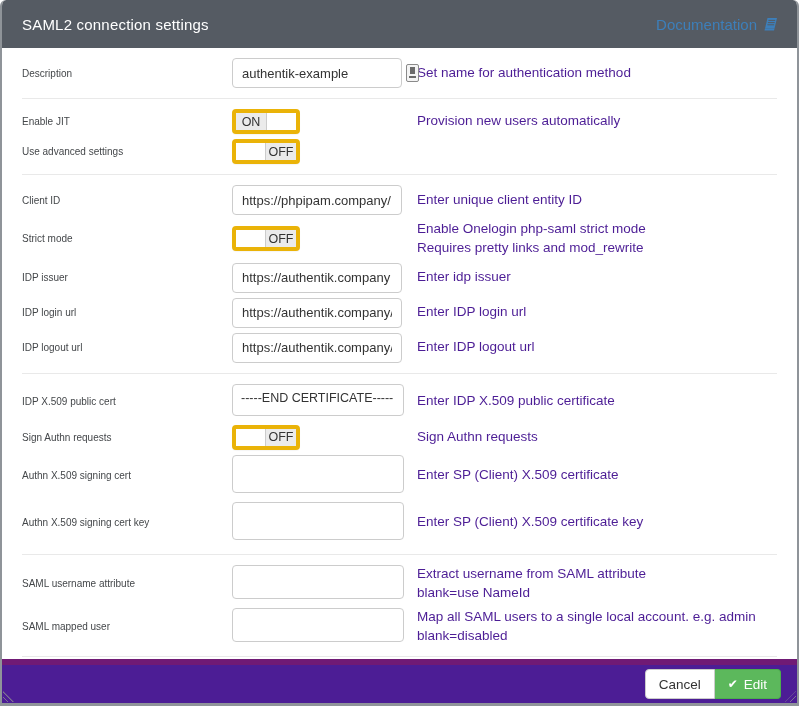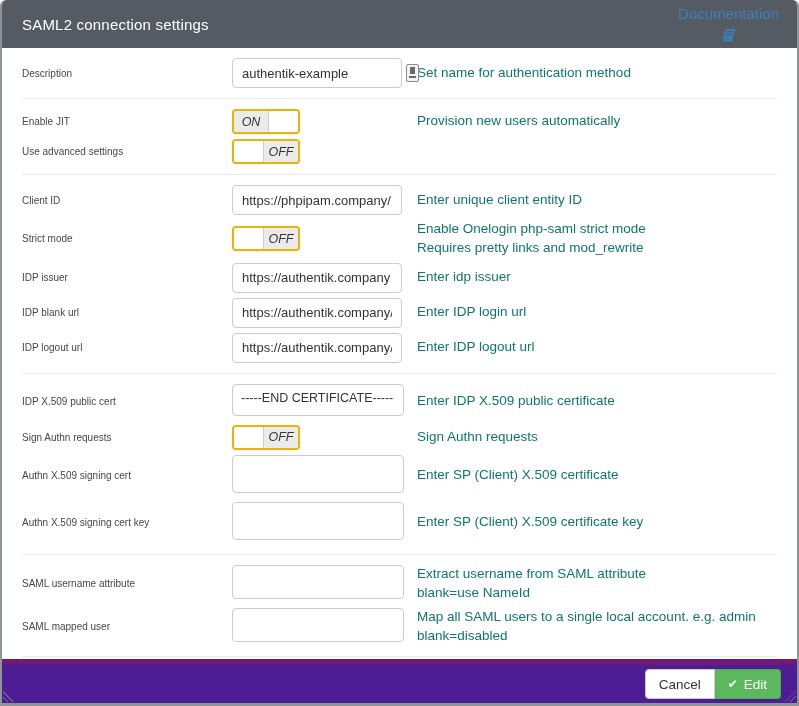--- a/index.html
+++ b/index.html
@@ -28,21 +28,20 @@
     border-radius: 4px 4px 0 0;
   }
   .modal-title { font-size: 15px; letter-spacing: .2px; }
   .doc-link {
     margin-left: auto;
     color: #3d7fba;
     font-size: 15px;
     text-decoration: none;
     display: flex; align-items: center; gap: 6px;
     cursor: pointer;
-    flex-direction: column;
   }
   .doc-link svg { display: block; }
 
   
   .modal-body {
     flex: 1 1 auto;
     padding: 0 20px;
     overflow: hidden;
   }
   .section { padding: 10px 0; border-bottom: 1px solid #e9e9e9; }
@@ -50,21 +49,21 @@
 
   .form-row {
     display: grid;
     grid-template-columns: 210px 185px 1fr;
     align-items: center;
     margin-bottom: 5px;
   }
   .form-row:last-child { margin-bottom: 0; }
 
   .f-label { font-size: 10px; color: #44474a; }
-  .f-hint  { font-size: 13.5px; color: #0f766e; line-height: 1.4; }
+  .f-hint  { font-size: 13.5px; color: #4c1d95; line-height: 1.4; }
 
   .text-input {
     width: 170px; height: 30px;
     border: 1px solid #ccc; border-radius: 4px;
     padding: 4px 22px 4px 9px;
     font-family: "Liberation Sans", sans-serif;
     font-size: 13px; color: #333;
     outline: none;
   }
   .text-input.no-icon { padding-right: 9px; }
@@ -94,26 +93,25 @@
     resize: none; overflow: hidden; outline: none;
     white-space: nowrap;
   }
   .h-32 { height: 32px; }
   .h-38 { height: 38px; }
   .h-34 { height: 34px; }
 
   
   .toggle {
     width: 68px; height: 25px;
-    border: 2px solid #eab308; border-radius: 4px;
+    border: 4px solid #eab308; border-radius: 4px;
     background: #fff;
     display: flex; overflow: hidden;
     cursor: pointer;
     box-shadow: 0 1px 1px rgba(0,0,0,.04);
-    font-style: italic;
   }
   .toggle .seg {
     flex: 1 1 auto;
     background: #ebebeb;
     color: #333;
     font-size: 12.5px;
     display: flex; align-items: center; justify-content: center;
   }
   .toggle .knob { flex: 0 0 29px; background: #fff; }
   .toggle.on  .seg  { border-right: 1px solid #ccc; }
@@ -243,21 +241,21 @@
           <div>Enable Onelogin php-saml strict mode</div>
           <div>Requires pretty links and mod_rewrite</div>
         </div>
       </div>
       <div class="form-row">
         <div class="f-label">IDP issuer</div>
         <div><input class="text-input no-icon" value="https://authentik.company" style=""></div>
         <div class="f-hint">Enter idp issuer</div>
       </div>
       <div class="form-row">
-        <div class="f-label">IDP blank url</div>
+        <div class="f-label">IDP login url</div>
         <div><input class="text-input no-icon" value="https://authentik.company/a" style=""></div>
         <div class="f-hint">Enter IDP login url</div>
       </div>
       <div class="form-row">
         <div class="f-label">IDP logout url</div>
         <div><input class="text-input no-icon" value="https://authentik.company/a" style=""></div>
         <div class="f-hint">Enter IDP logout url</div>
       </div>
     </div>
 

